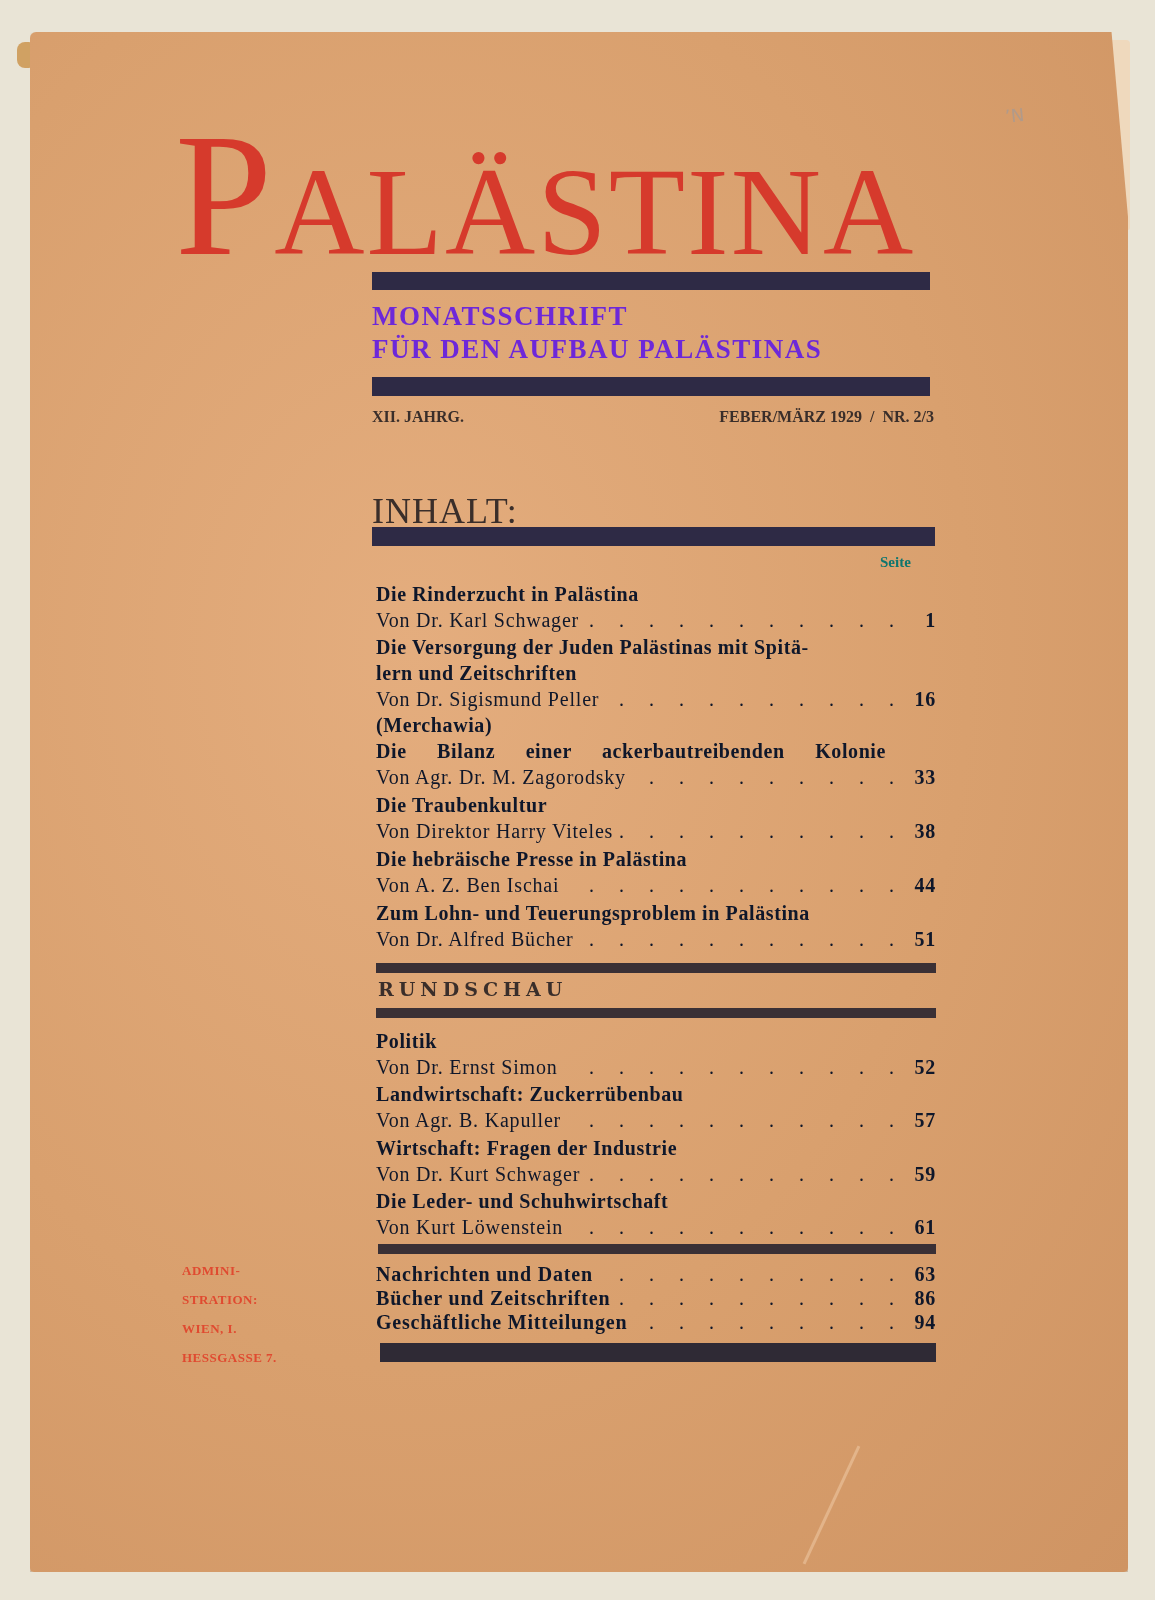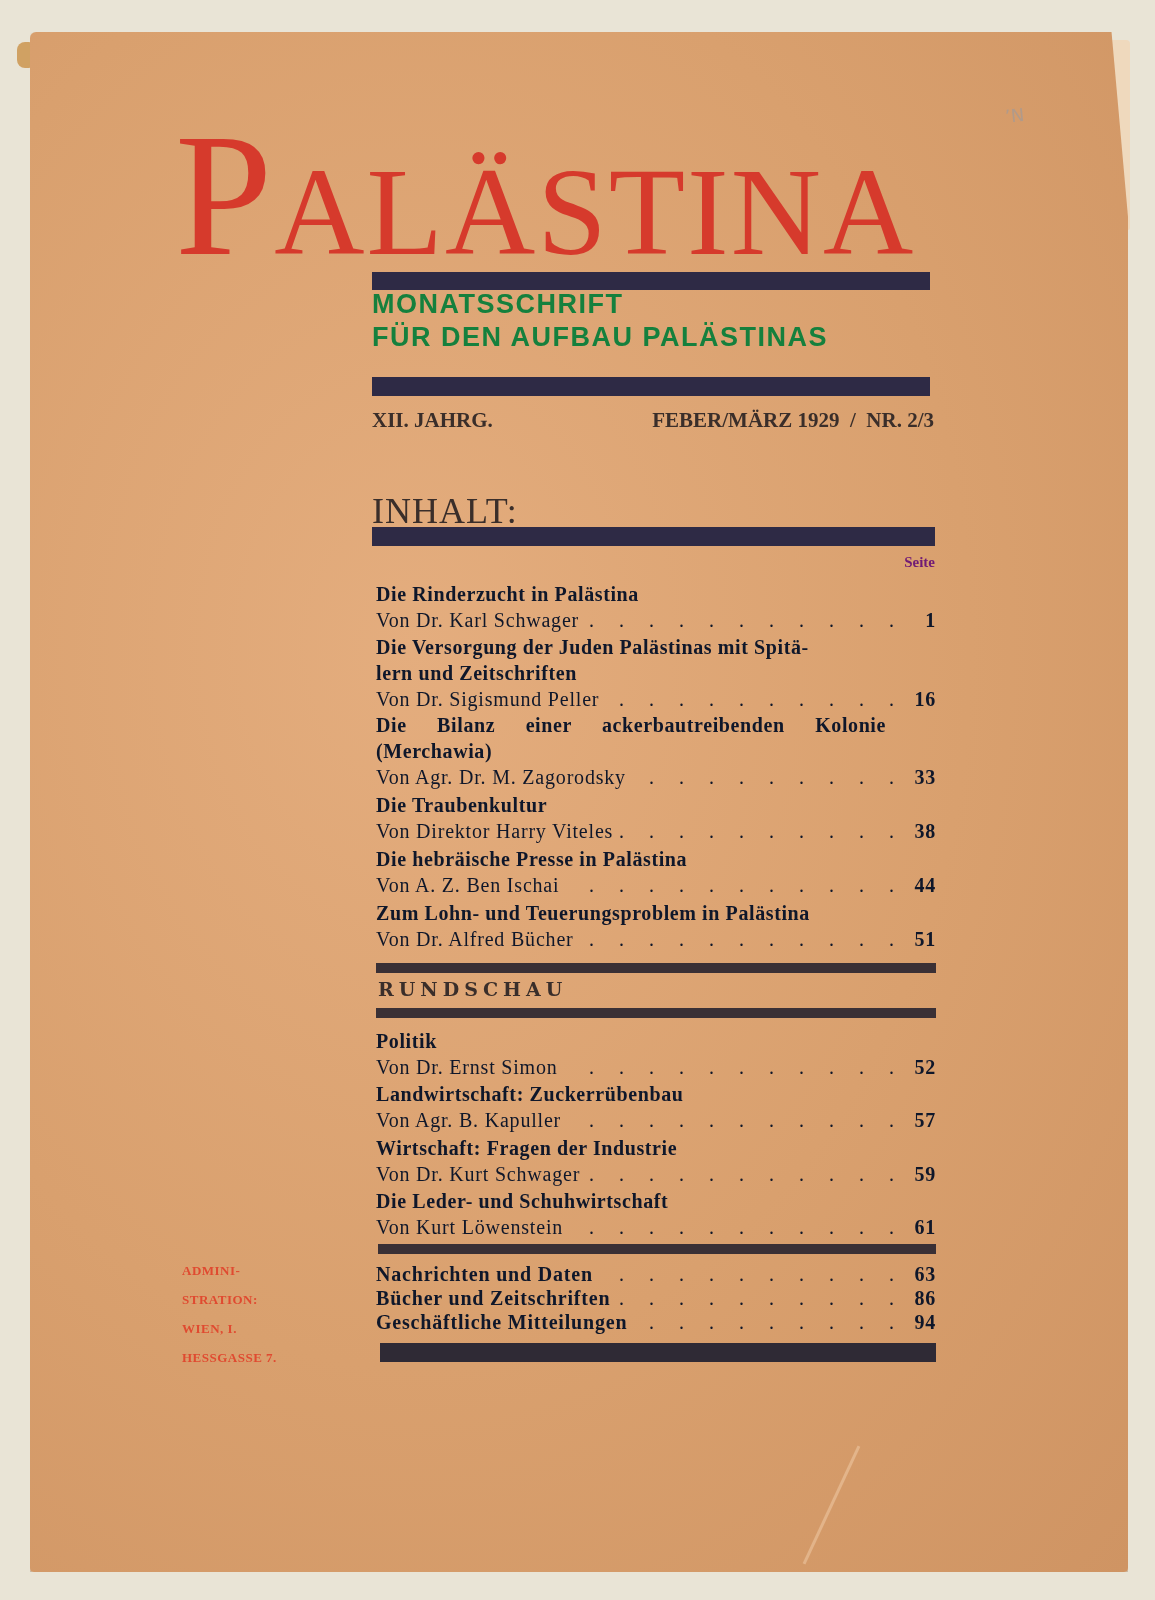--- a/index.html
+++ b/index.html
@@ -27,37 +27,37 @@
     position: absolute; left: 175px; top: 108px;
     color: #d63a2c; font-family: "Liberation Serif", serif;
     font-size: 175px; line-height: 1; letter-spacing: 2px;
     white-space: nowrap;
   }
   .title .big { font-size: 175px; }
   .title .small { font-size: 125px; }
   .bar { position: absolute; background: #2e2840; }
   .navy { background: #2e2a45; }
   .subtitle {
-    position: absolute; left: 372px; top: 288px;
-    font-family: Liberation Sans, sans-serif; font-weight: bold;
-    color: #15803d; font-size: 27px; line-height: 33px; letter-spacing: 1.5px;
+    position: absolute; left: 372px; top: 300px;
+    font-family: Liberation Serif, serif; font-weight: bold;
+    color: #6d28d9; font-size: 27px; line-height: 33px; letter-spacing: 1.5px;
   }
   .issue-row {
     position: absolute; left: 372px; top: 408px; width: 562px;
     font-family: "Liberation Serif", serif; font-weight: bold;
-    color: #3a2e2a; font-size: 21px; display: flex; justify-content: space-between;
+    color: #3a2e2a; font-size: 16px; display: flex; justify-content: space-between;
   }
   .heading-inhalt {
     position: absolute; left: 372px; top: 490px;
     font-family: "Liberation Serif", serif; color: #3a2e2a;
     font-size: 36px; letter-spacing: 1px;
   }
   .seite {
-    position: absolute; left: 880px; top: 554px; width: 55px; text-align: right;
-    font-family: "Liberation Serif", serif; font-weight: bold; color: #701a75; font-size: 15px;
+    position: absolute; left: 880px; top: 554px; width: 55px; 
+    font-family: "Liberation Serif", serif; font-weight: bold; color: #0f766e; font-size: 15px;
   }
   .toc { position: absolute; left: 376px; width: 560px; color: #0f172a; font-family: Liberation Serif, serif; }
   .entry-title { font-weight: bold; font-size: 20px; line-height: 26px; letter-spacing: 0.6px; }
   .entry-line { display: flex; font-size: 20px; line-height: 26px; letter-spacing: 0.8px; }
   .entry-line .author { white-space: nowrap; }
   .entry-line .dots {
     flex: 1; overflow: hidden; white-space: nowrap; margin: 0 6px;
     letter-spacing: 10px; text-align: right; direction: rtl;
   }
   .entry-line .page { font-weight: bold; min-width: 26px; text-align: right; }
@@ -126,22 +126,22 @@
   <div class="entry-title">Die Versorgung der Juden Palästinas mit Spitä-</div>
   <div class="entry-title">lern und Zeitschriften</div>
   <div class="entry-line">
     <span class="author">Von Dr. Sigismund Peller</span>
     <span class="dots">. . . . . . . . . . . . . . . . . . . . . . . . . .</span>
     <span class="page">16</span>
   </div>
 </div>
 
 <div class="toc" style="top:712px;">
+  <div class="entry-title">(Merchawia)</div>
   <div class="entry-title" style="text-align:justify;text-align-last:justify;width:510px;">Die Bilanz einer ackerbautreibenden Kolonie</div>
-  <div class="entry-title">(Merchawia)</div>
   <div class="entry-line">
     <span class="author">Von Agr. Dr. M. Zagorodsky</span>
     <span class="dots">. . . . . . . . . . . . . . . . . . . . . . . . . .</span>
     <span class="page">33</span>
   </div>
 </div>
 
 <div class="toc" style="top:792px;">
   <div class="entry-title">Die Traubenkultur</div>
   <div class="entry-line">

